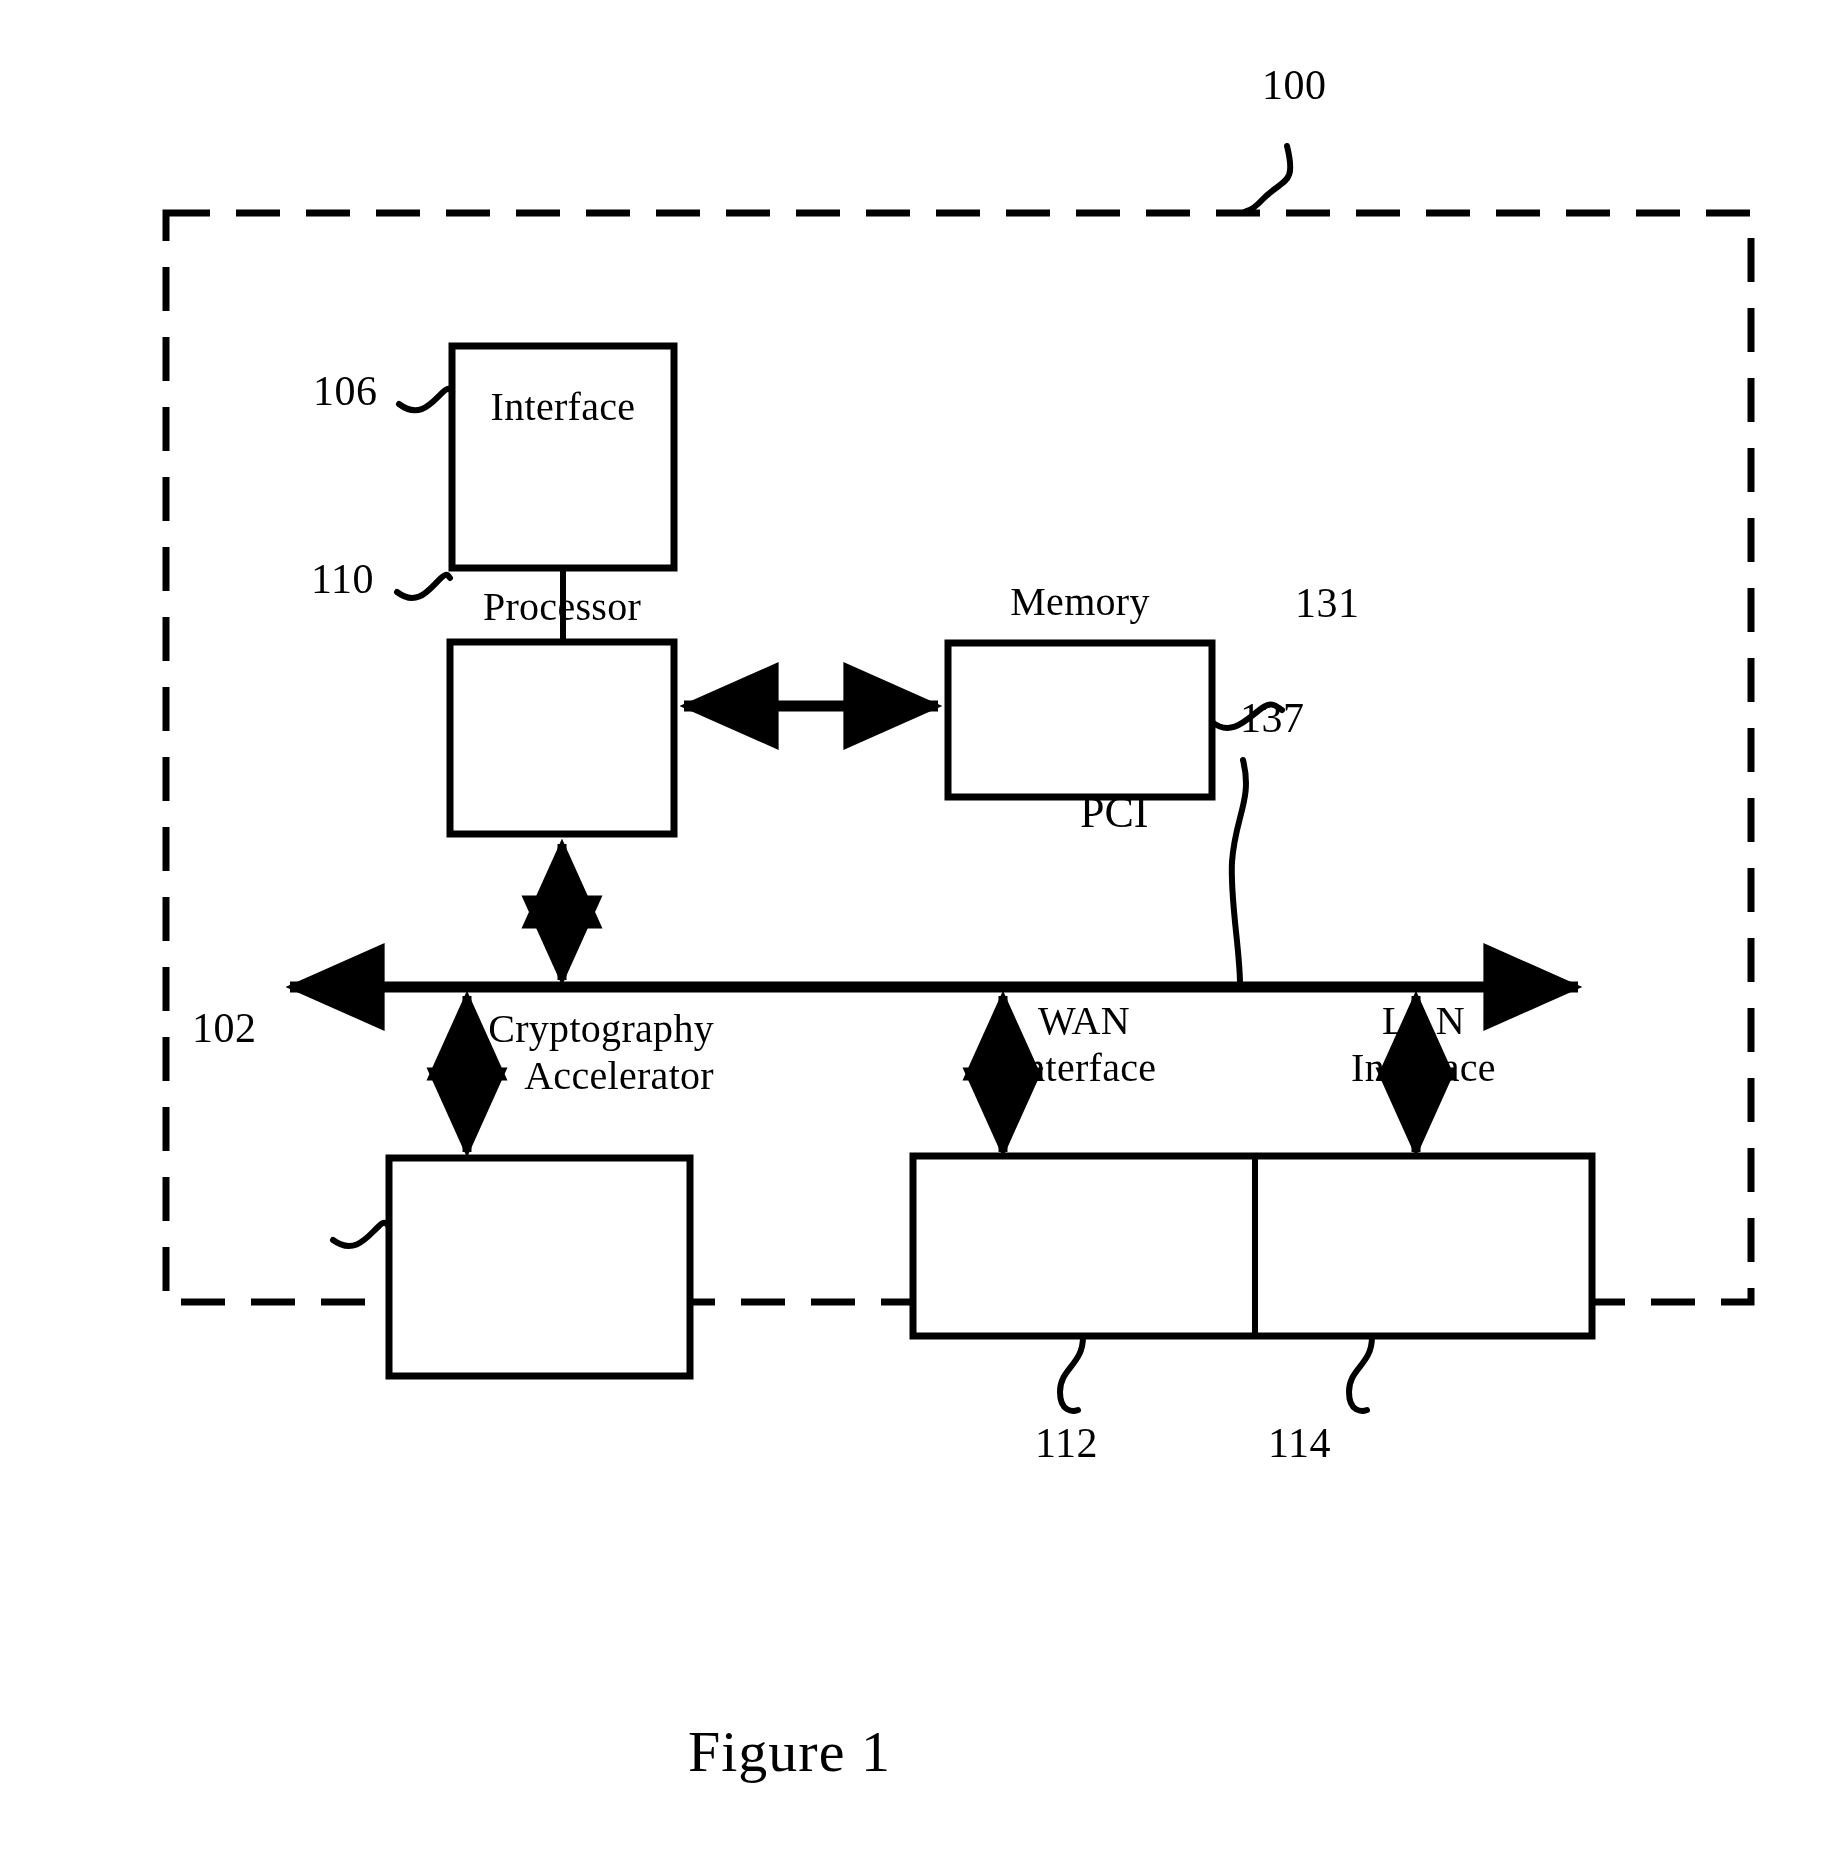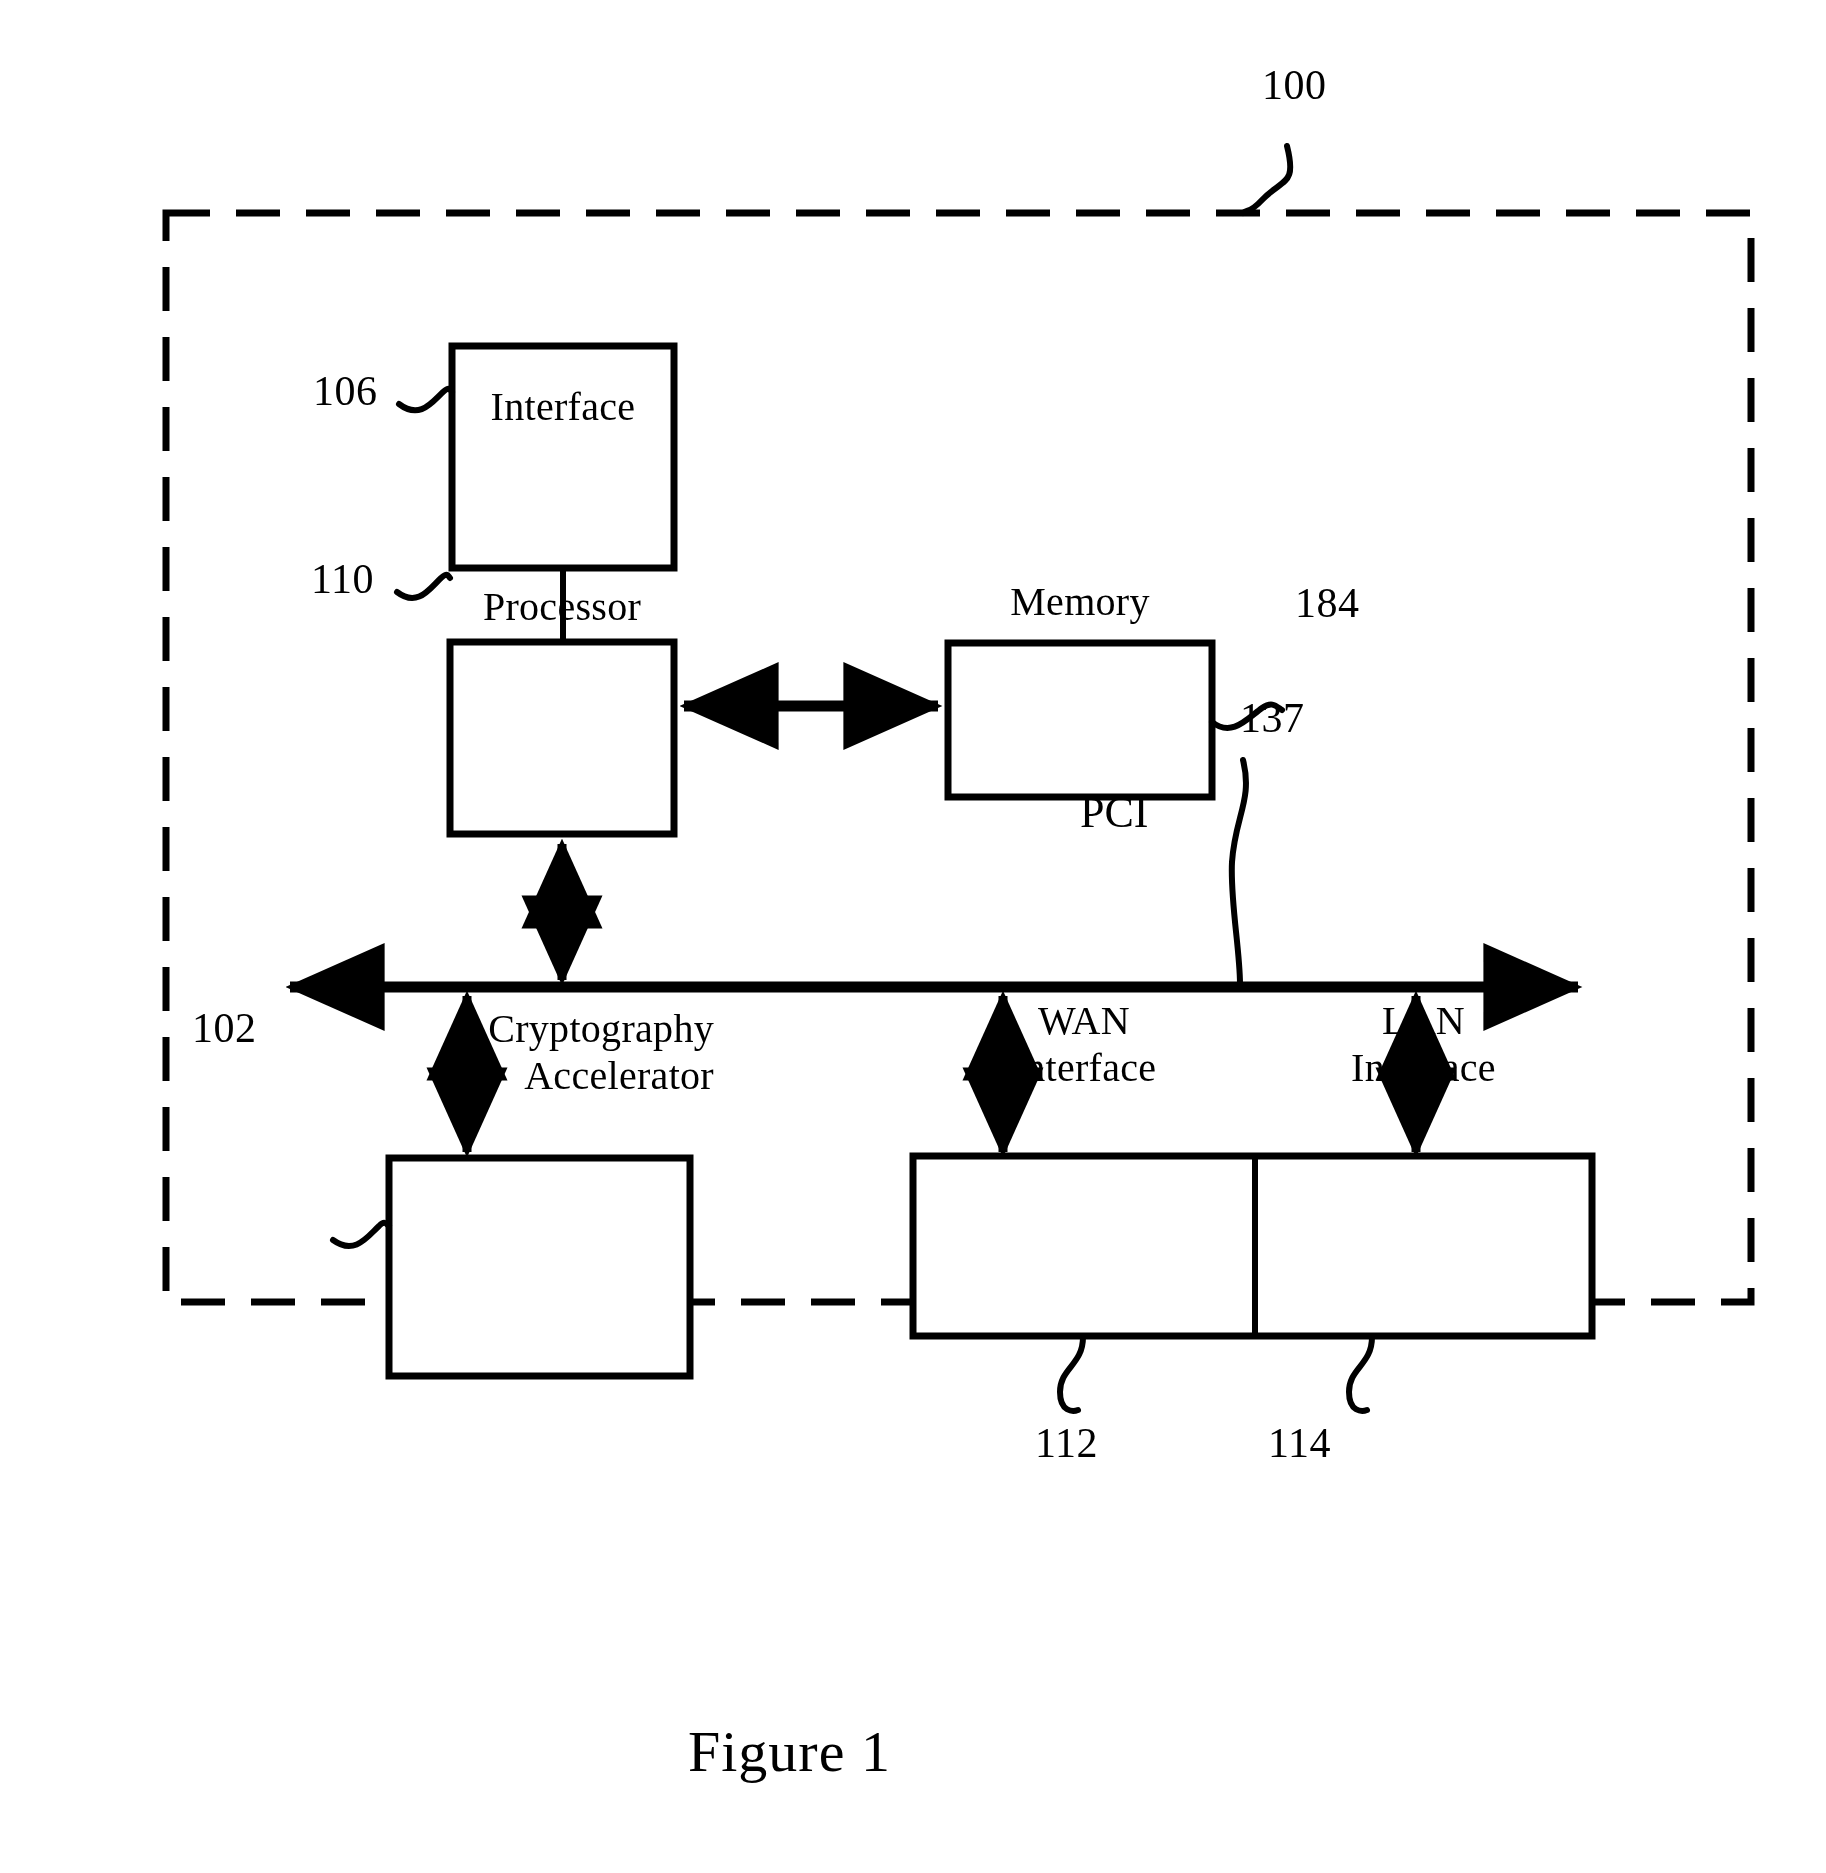--- a/index.html
+++ b/index.html
@@ -137,21 +137,21 @@
 Interface</div>
 
   <div class="bus-label" style="left:1080px; top:771px;">PCI</div>
 
   <div class="ref-num" style="left:1262px; top:64px;text-align:center;">100</div>
 
   <div class="ref-num" style="left:313px; top:370px;">106</div>
 
   <div class="ref-num" style="left:311px; top:558px;">110</div>
 
-  <div class="ref-num" style="left:1295px; top:582px;">184</div>
+  <div class="ref-num" style="left:1295px; top:582px;">131</div>
 
   <div class="ref-num" style="left:1240px; top:697px;">137</div>
 
   <div class="ref-num" style="left:192px; top:1007px;">102</div>
 
   <div class="ref-num" style="left:1035px; top:1422px;">112</div>
 
   <div class="ref-num" style="left:1268px; top:1422px;">114</div>
 
   <div class="fig-caption" style="left:688px; top:1675px;margin-top:48px;">Figure 1</div>

